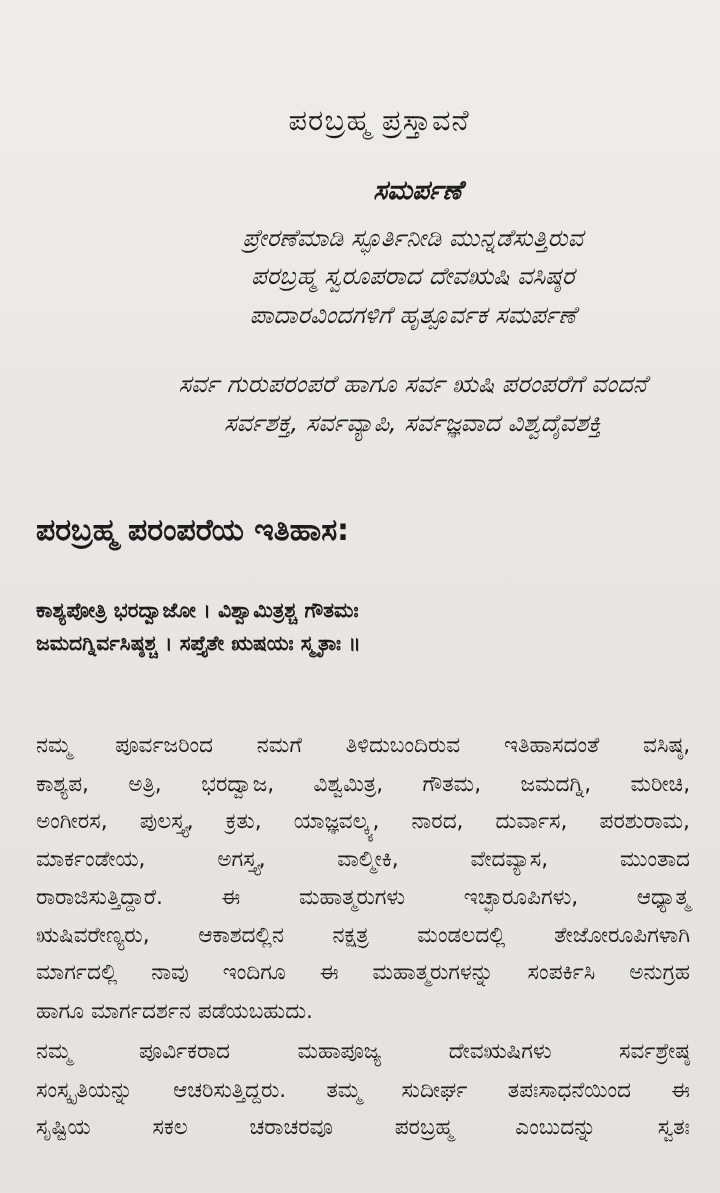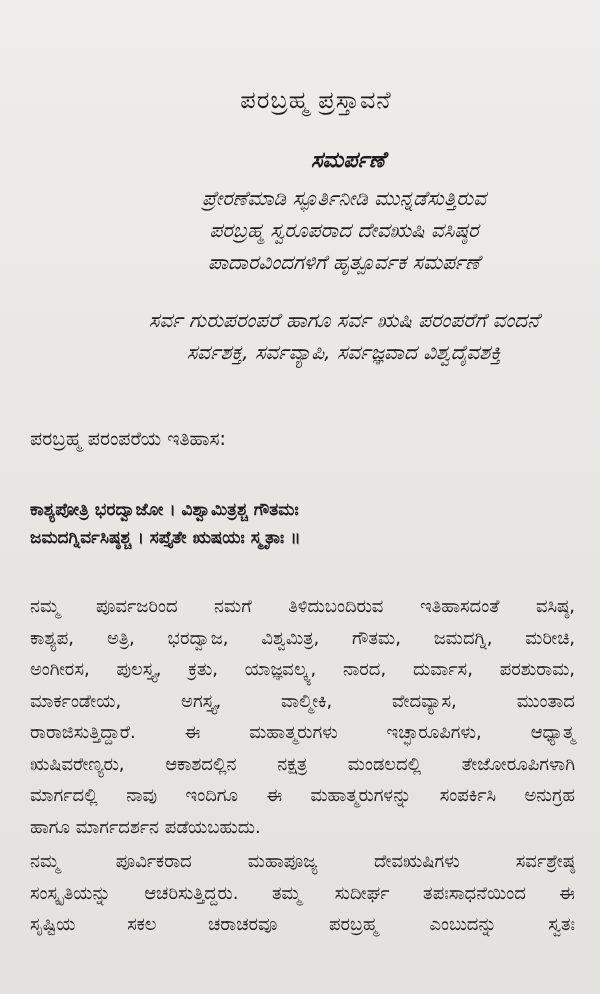--- a/index.html
+++ b/index.html
@@ -23,29 +23,30 @@
   }
   .centered-block {
     position: absolute; left: 0; width: 600px; text-align: center;
     font-size: 20px; font-style: italic; margin-left: 44px;
   }
   .centered-block .line { height: 32px; line-height: 32px; }
   .ded-lines { top: 182px; }
   .salute-lines { top: 304px; }
   .section-heading {
     position: absolute; top: 427px; left: 30px;
-    font-size: 19px; font-weight: normal;
+    font-size: 25px; font-weight: bold;
   }
   .shloka {
     position: absolute; top: 495px; left: 30px; font-size: 17px;
   }
   .shloka .line { height: 28px; line-height: 28px; font-weight: bold; }
   .para {
     position: absolute; left: 30px; width: 545px; font-size: 18px;
     text-align: justify;
+    margin-top: 16px;
   }
   .para .line { height: 31.5px; line-height: 31.5px; text-align: justify; text-align-last: justify; }
   .para .line.last { text-align-last: left; }
   .para1 { top: 590px; }
   .para2 { top: 845px; }
 </style>
 </head>
 <body>
 
 <div class="page">

